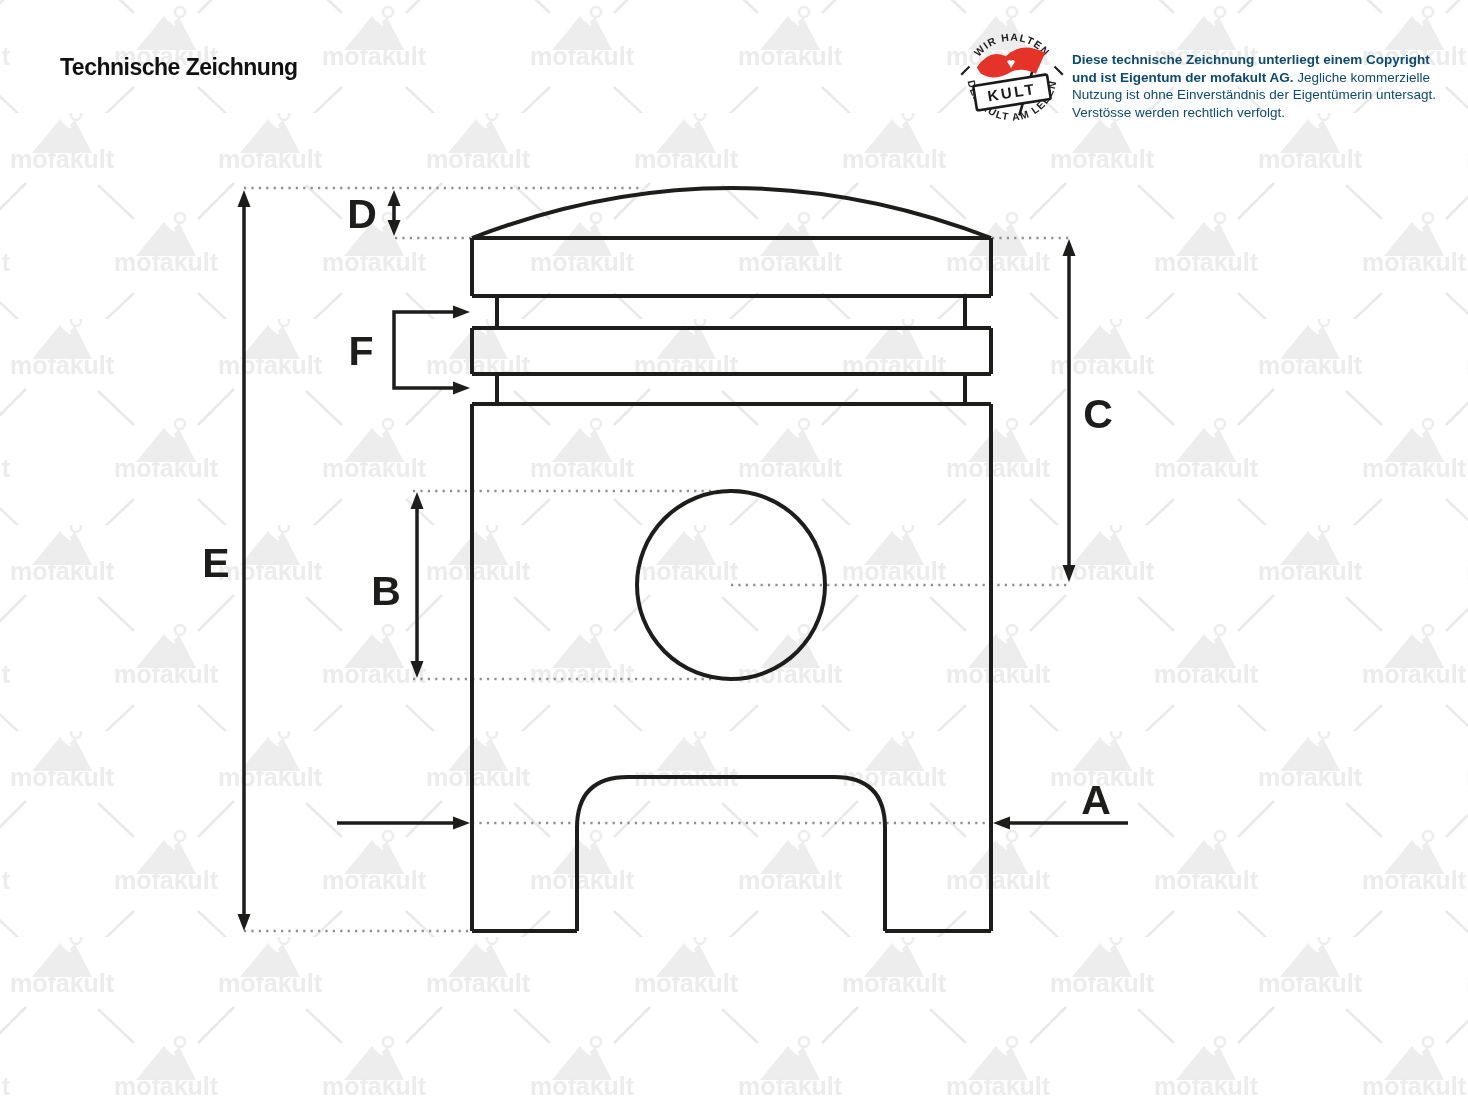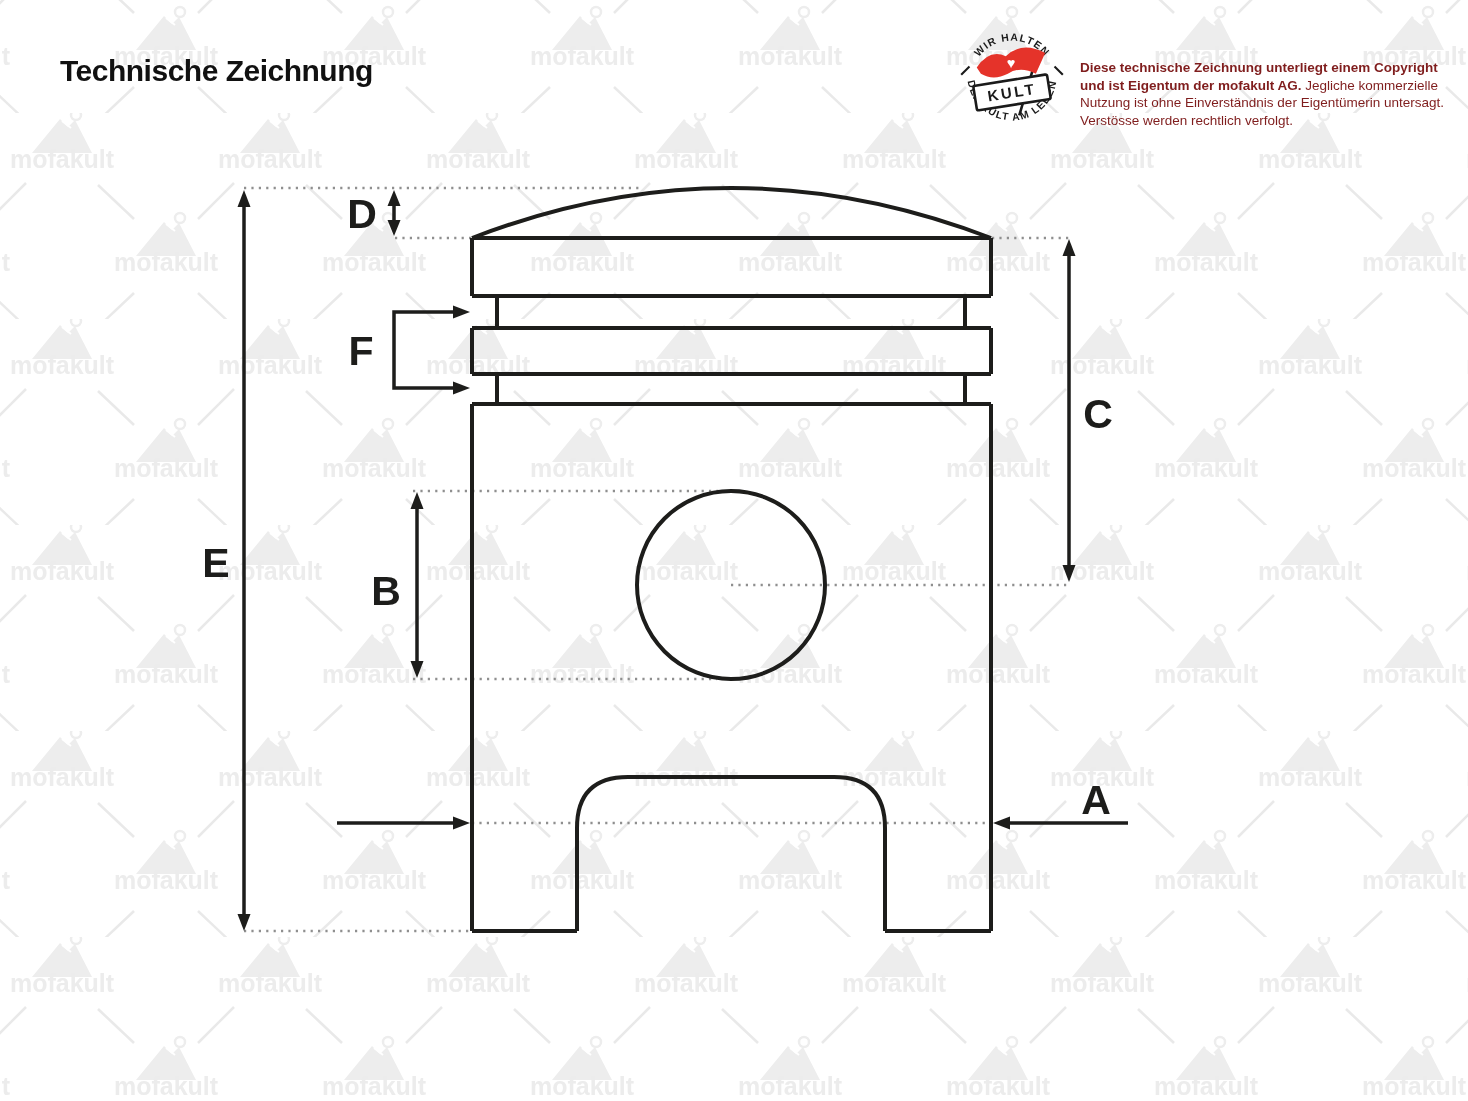--- a/index.html
+++ b/index.html
@@ -7,27 +7,27 @@
     position:relative;
     width:1468px;height:1101px;
     overflow:hidden;
     background:#fff;
     font-family:"Liberation Sans",sans-serif;
   }
   .wm-bg{position:absolute;inset:0;z-index:0;}
   .drawing{position:absolute;inset:0;z-index:2;}
   .page-title{
     position:absolute;left:60px;top:54px;z-index:3;
-    font-size:30px;font-weight:bold;letter-spacing:-0.5px;
+    font-size:23px;font-weight:bold;letter-spacing:-0.5px;
     color:#111;margin:0;
   }
   .badge{position:absolute;left:960px;top:24px;width:104px;height:112px;z-index:3;}
   .copyright{
     position:absolute;left:1072px;top:51px;width:378px;z-index:3;
-    font-size:13.5px;line-height:1.31;color:#7f1d1d;margin:8px;
+    font-size:13.5px;line-height:1.31;color:#0c4a6e;margin:0;
   }
   .copyright b{font-weight:bold;}
   svg text{font-family:"Liberation Sans",sans-serif;}
   .dim-label{font-size:41px;font-weight:bold;fill:#1d1d1b;text-anchor:middle;}
   .wm-text{font-size:25px;font-weight:bold;fill:#ececec;text-anchor:middle;}
   .arc-text{font-size:10px;font-weight:bold;fill:#1a1a1a;letter-spacing:1.2px;}
   .kult-text{font-size:14.5px;font-weight:bold;fill:#1a1a1a;letter-spacing:2.5px;text-anchor:middle;}
 </style>
 </head>
 <body>

